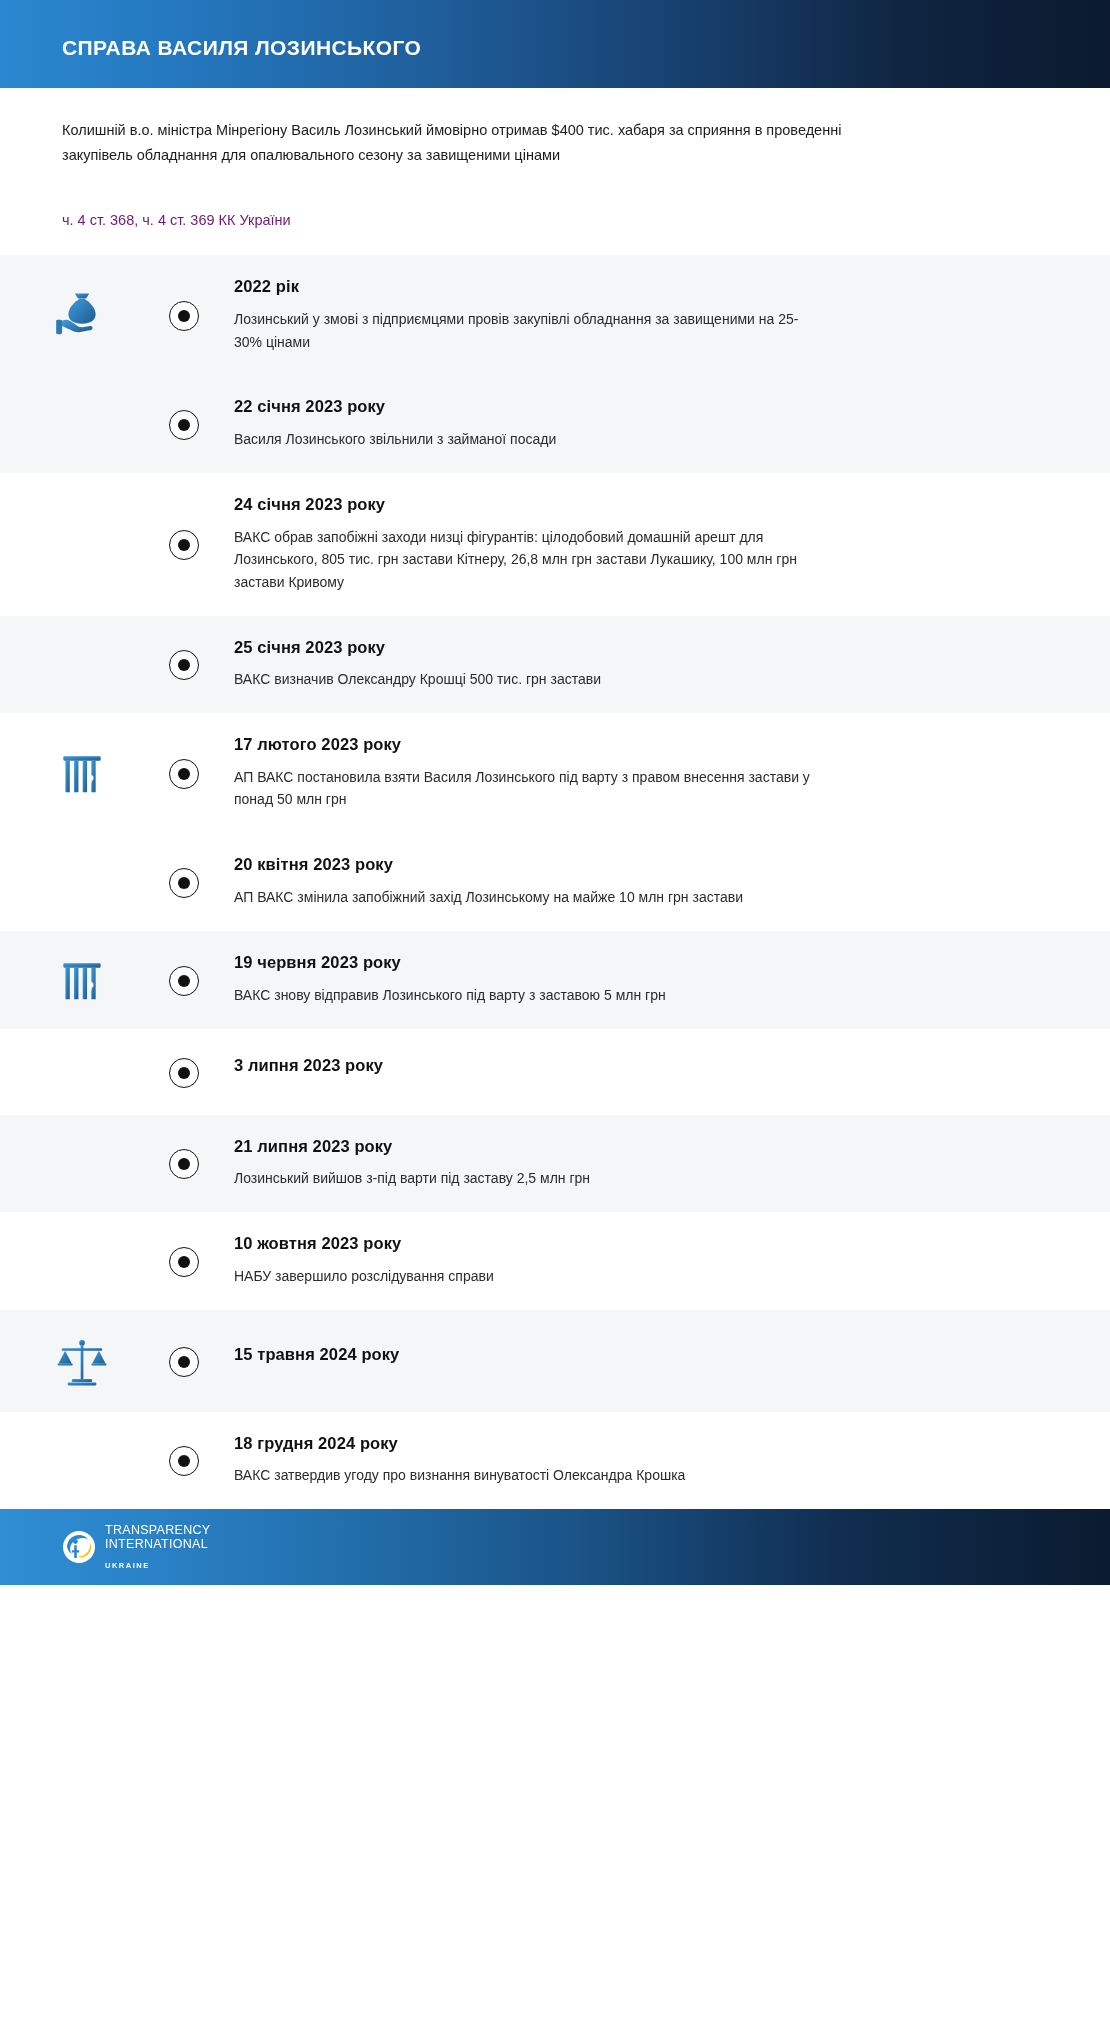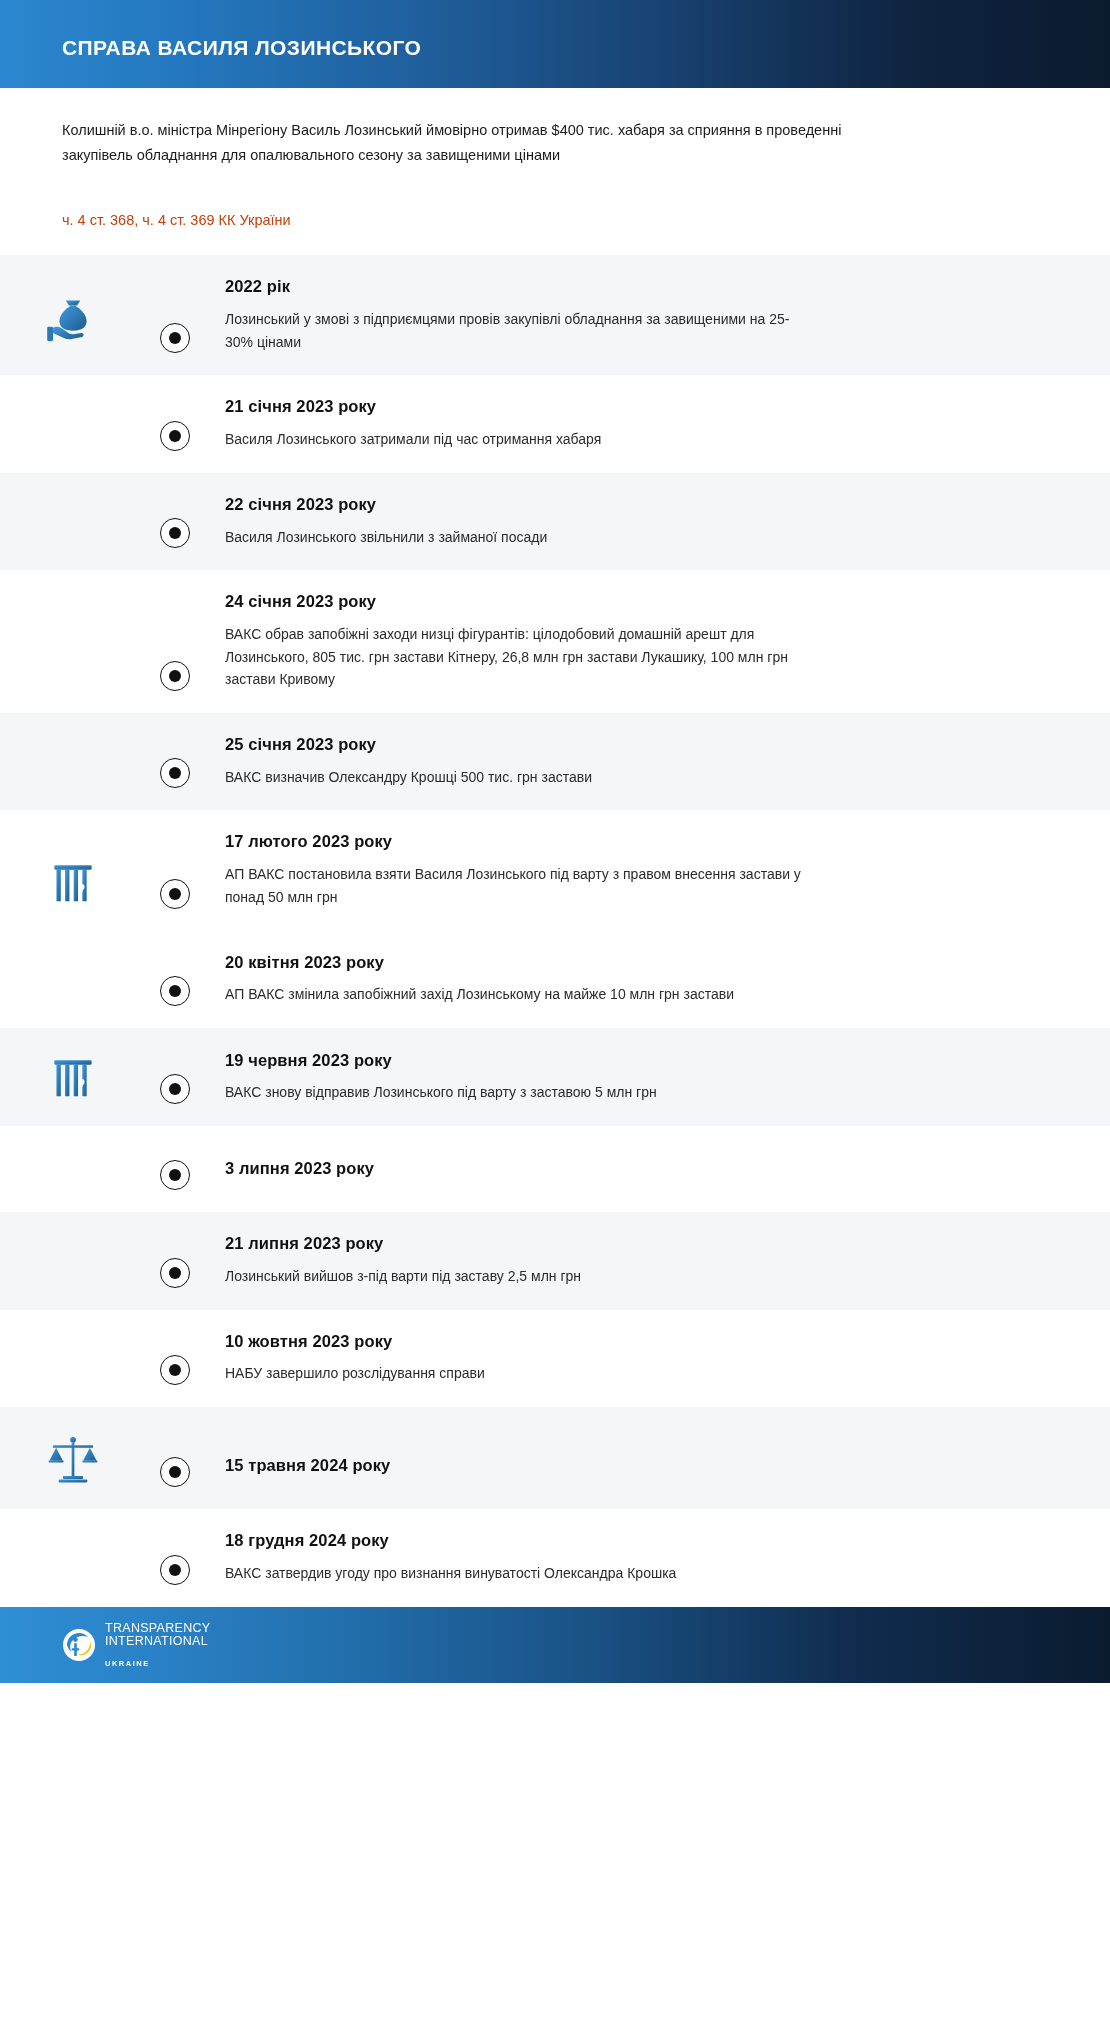--- a/index.html
+++ b/index.html
@@ -40,21 +40,21 @@
     padding: 30px 62px 0 62px;
     background: #ffffff;
   }
   .intro-lead {
     color: #1c1c1c;
     font-size: 14.5px;
     line-height: 1.75;
     max-width: 820px;
   }
   .intro-articles {
-    color: #c2410c;
+    color: #701a75;
     font-size: 14.5px;
     line-height: 1.75;
     margin-top: 39px;
     padding-bottom: 22px;
   }
 
   
   .timeline {
     position: relative;
     width: 100%;
@@ -67,23 +67,23 @@
     top: 30px;
     bottom: 36px;
     width: 2px;
     background: #111111;
     z-index: 1;
   }
 
   .tl-row {
     position: relative;
     display: flex;
-    align-items: flex-end;
+    align-items: center;
     min-height: 86px;
-    padding: 22px 40px 22px 3px;
+    padding: 22px 40px 22px 12px;
     z-index: 2;
   }
   .tl-row.shaded { background: #f5f6f8; }
   .tl-row.plain  { background: #ffffff; }
 
   
   .tl-icon-slot {
     flex: 0 0 140px;
     display: flex;
     justify-content: center;
@@ -211,30 +211,20 @@
             <path d="M10 36c3.5-1.8 7-1.2 10 1l7 5c2 1.4 4.5 1.5 7 1.1l7-1.2c1.8-.3 3 .8 2.6 2.4-.3 1.4-1.6 2.1-3.2 2.4l-10 1.8c-3.4.6-6.7.1-9.6-1.6L10 42z" fill="url(#gbag)"></path>
             <rect x="3.5" y="35" width="6.5" height="16" rx="1.6" fill="#2d79b5"></rect>
           </svg>
         </div>
         <div class="tl-node-slot">
           <div class="node"></div>
         </div>
         <div class="tl-text">
           <div class="tl-date">2022 рік</div>
           <div class="tl-desc">Лозинський у змові з підприємцями провів закупівлі обладнання за завищеними на 25-30% цінами</div>
-        </div>
-      </div>
-      <div class="tl-row plain">
-        <div class="tl-icon-slot"></div>
-        <div class="tl-node-slot">
-          <div class="node"></div>
-        </div>
-        <div class="tl-text">
-          <div class="tl-date">21 січня 2023 року</div>
-          <div class="tl-desc">Василя Лозинського затримали під час отримання хабаря</div>
         </div>
       </div>
       <div class="tl-row shaded">
         <div class="tl-icon-slot"></div>
         <div class="tl-node-slot">
           <div class="node"></div>
         </div>
         <div class="tl-text">
           <div class="tl-date">22 січня 2023 року</div>
           <div class="tl-desc">Василя Лозинського звільнили з займаної посади</div>

